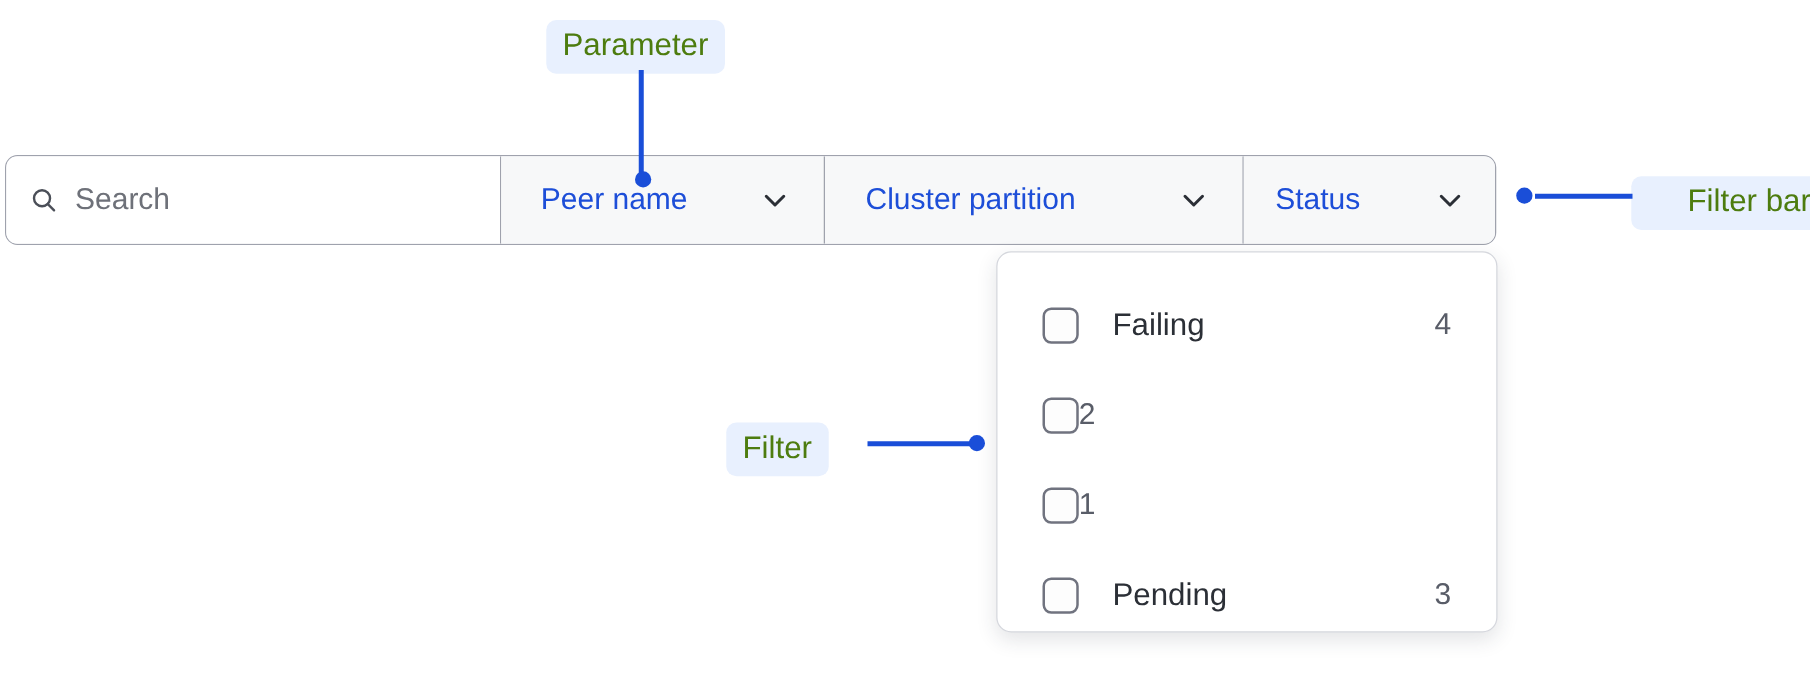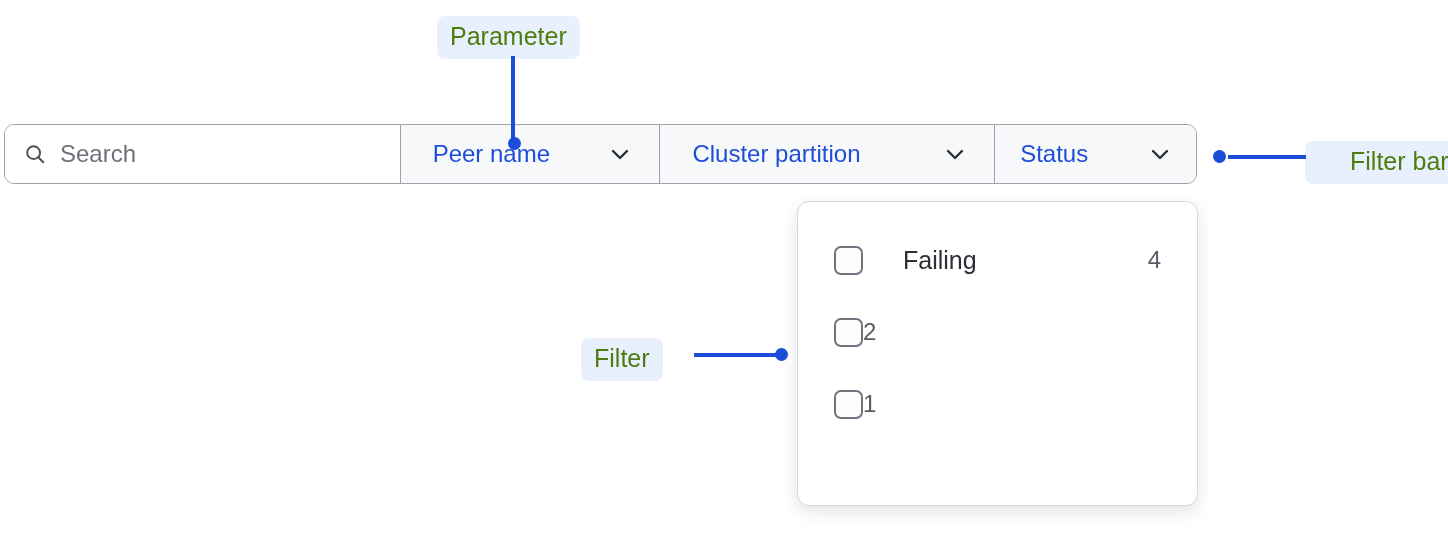--- a/index.html
+++ b/index.html
@@ -14,21 +14,21 @@
     font-family: "Liberation Sans", sans-serif;
     overflow: hidden;
   }
 
   
   .filter-bar {
     position: absolute;
     left: 4px;
     top: 124px;
     width: 1193px;
-    height: 60px;
+    height: 72px;
     display: flex;
     align-items: stretch;
     border: 1px solid #9fa2ad;
     border-radius: 10px;
     box-sizing: border-box;
     background: #ffffff;
     overflow: hidden;
   }
 
   .search-section {
@@ -111,21 +111,21 @@
   .checkbox {
     width: 29px;
     height: 29px;
     border: 2px solid #70737f;
     border-radius: 7px;
     background: #fdfdfd;
     box-sizing: border-box;
     flex: 0 0 auto;
   }
   .item-label {
-    margin-left: 40px;
+    margin-left: 27px;
     font-size: 25px;
     color: #2b2f36;
     flex: 1 1 auto;
     white-space: nowrap;
   }
   .item-count {
     font-size: 24px;
     color: #595d68;
     text-align: right;
   }
@@ -223,20 +223,25 @@
   <div class="dropdown-item">
     <span class="checkbox"></span>
     <span class="item-count">2</span>
   </div>
 
   <div class="dropdown-item">
     <span class="checkbox"></span>
     <span class="item-count">1</span>
   </div>
 
+  <div class="dropdown-item">
+    <span class="checkbox"></span>
+    <span class="item-label">Pending</span>
+    <span class="item-count">3</span>
+  </div>
 
 </div>
 
 <div class="anno-chip" id="anno-parameter">Parameter</div>
 <div class="anno-line vertical" id="line-parameter"></div>
 <div class="anno-dot" id="dot-parameter"></div>
 
 <div class="anno-chip" id="anno-filterbar">Filter bar</div>
 <div class="anno-line horizontal" id="line-filterbar"></div>
 <div class="anno-dot" id="dot-filterbar"></div>

